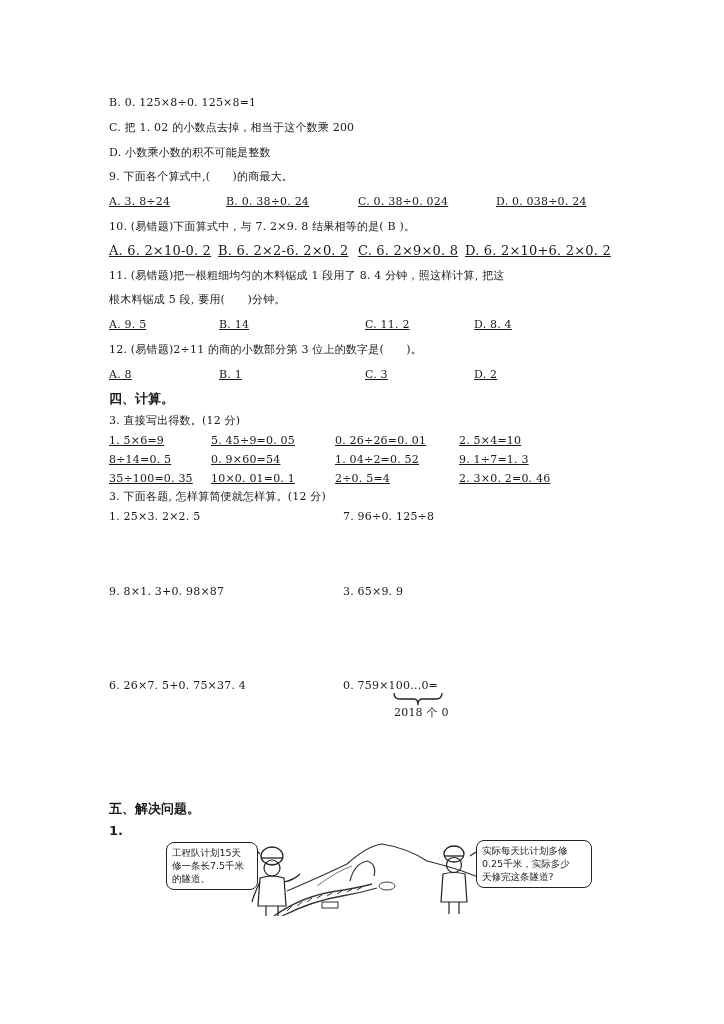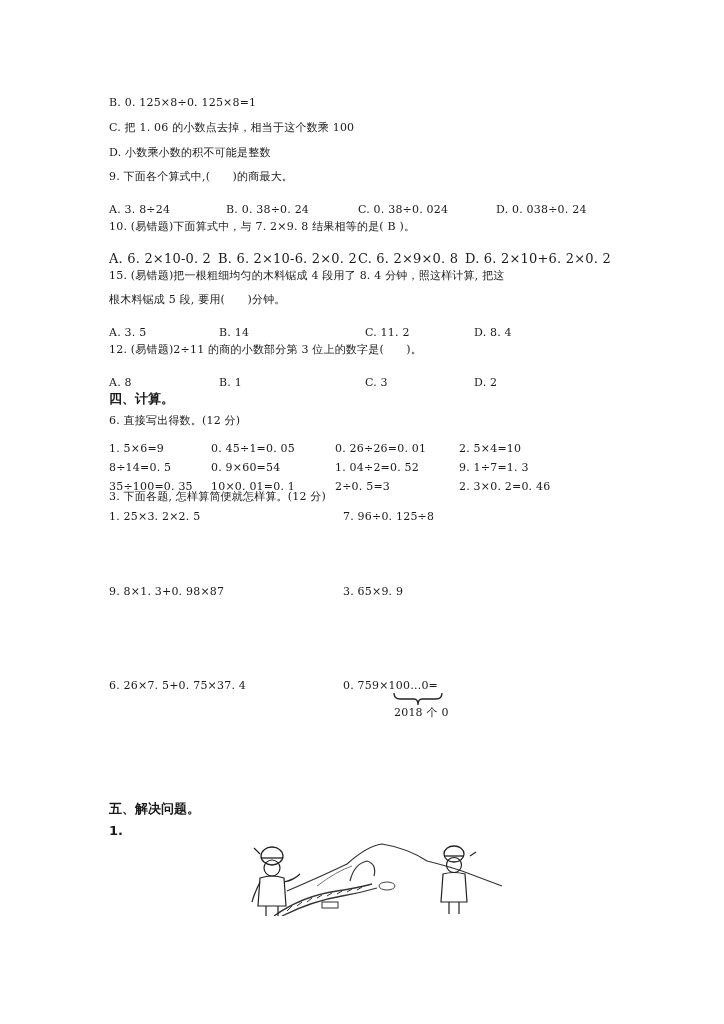--- a/index.html
+++ b/index.html
@@ -6,21 +6,21 @@
     body {
       width: 724px; height: 1024px; position: relative; overflow: hidden;
       font-family: "DejaVu Serif", "Liberation Serif", serif;
       color: #1a1a1a;
     }
     .line {
       position: absolute; left: 109px;
       font-size: 11px; line-height: 16px; white-space: nowrap;
       letter-spacing: 0.2px;
     }
-    .opt { position: absolute; top: 8px; white-space: nowrap; }
+    .opt { position: absolute; top: 0; white-space: nowrap; text-decoration: underline; }
     .heading {
       position: absolute; left: 109px;
       font-family: "DejaVu Sans", "Liberation Sans", sans-serif;
       font-weight: bold; font-size: 13px; line-height: 16px;
     }
     .brace {
       position: absolute; left: 392px; top: 692px; width: 52px; height: 14px;
     }
     .illustration {
       position: absolute; left: 162px; top: 836px; width: 432px; height: 80px;
@@ -29,75 +29,75 @@
       position: absolute; border: 1.3px solid #222; border-radius: 8px;
       background: #fff; font-family: "DejaVu Sans", "Liberation Sans", sans-serif;
       font-size: 9.5px; line-height: 13px; padding: 3px 5px; color: #222;
       white-space: pre-line;
     }
   </style>
 </head>
 <body>
 
 <div class="line" style="top:95px">B. 0. 125×8÷0. 125×8=1</div>
-<div class="line" style="top:120px">C. 把 1. 06 的小数点去掉，相当于这个数乘 100</div>
+<div class="line" style="top:120px">C. 把 1. 02 的小数点去掉，相当于这个数乘 200</div>
 <div class="line" style="top:145px">D. 小数乘小数的积不可能是整数</div>
 
 <div class="line" style="top:169px">9. 下面各个算式中,(　　)的商最大。</div>
 <div class="line" style="top:194px; width:520px; height:16px">
   <span class="opt" style="left:0">A. 3. 8÷24</span>
   <span class="opt" style="left:117px">B. 0. 38÷0. 24</span>
   <span class="opt" style="left:249px">C. 0. 38÷0. 024</span>
   <span class="opt" style="left:387px">D. 0. 038÷0. 24</span>
 </div>
 
 <div class="line" style="top:219px">10. (易错题)下面算式中，与 7. 2×9. 8 结果相等的是( B )。</div>
 <div class="line" style="top:243px; width:520px; height:16px; font-size:13px">
   <span class="opt" style="left:0">A. 6. 2×10-0. 2</span>
-  <span class="opt" style="left:109px">B. 6. 2×10-6. 2×0. 2</span>
+  <span class="opt" style="left:109px">B. 6. 2×2-6. 2×0. 2</span>
   <span class="opt" style="left:249px">C. 6. 2×9×0. 8</span>
   <span class="opt" style="left:356px">D. 6. 2×10+6. 2×0. 2</span>
 </div>
 
-<div class="line" style="top:268px">15. (易错题)把一根粗细均匀的木料锯成 4 段用了 8. 4 分钟，照这样计算, 把这</div>
+<div class="line" style="top:268px">11. (易错题)把一根粗细均匀的木料锯成 1 段用了 8. 4 分钟，照这样计算, 把这</div>
 <div class="line" style="top:292px">根木料锯成 5 段, 要用(　　)分钟。</div>
 <div class="line" style="top:317px; width:520px; height:16px">
-  <span class="opt" style="left:0">A. 3. 5</span>
+  <span class="opt" style="left:0">A. 9. 5</span>
   <span class="opt" style="left:110px">B. 14</span>
   <span class="opt" style="left:256px">C. 11. 2</span>
   <span class="opt" style="left:365px">D. 8. 4</span>
 </div>
 
 <div class="line" style="top:342px">12. (易错题)2÷11 的商的小数部分第 3 位上的数字是(　　)。</div>
 <div class="line" style="top:367px; width:520px; height:16px">
   <span class="opt" style="left:0">A. 8</span>
   <span class="opt" style="left:110px">B. 1</span>
   <span class="opt" style="left:256px">C. 3</span>
   <span class="opt" style="left:365px">D. 2</span>
 </div>
 
 <div class="heading" style="top:391px">四、计算。</div>
-<div class="line" style="top:413px">6. 直接写出得数。(12 分)</div>
+<div class="line" style="top:413px">3. 直接写出得数。(12 分)</div>
 
 <div class="line" style="top:433px; width:520px; height:16px">
   <span class="opt" style="left:0">1. 5×6=9</span>
-  <span class="opt" style="left:102px">0. 45÷1=0. 05</span>
+  <span class="opt" style="left:102px">5. 45÷9=0. 05</span>
   <span class="opt" style="left:226px">0. 26÷26=0. 01</span>
   <span class="opt" style="left:350px">2. 5×4=10</span>
 </div>
 <div class="line" style="top:452px; width:520px; height:16px">
   <span class="opt" style="left:0">8÷14=0. 5</span>
   <span class="opt" style="left:102px">0. 9×60=54</span>
   <span class="opt" style="left:226px">1. 04÷2=0. 52</span>
   <span class="opt" style="left:350px">9. 1÷7=1. 3</span>
 </div>
 <div class="line" style="top:471px; width:520px; height:16px">
   <span class="opt" style="left:0">35÷100=0. 35</span>
   <span class="opt" style="left:102px">10×0. 01=0. 1</span>
-  <span class="opt" style="left:226px">2÷0. 5=3</span>
+  <span class="opt" style="left:226px">2÷0. 5=4</span>
   <span class="opt" style="left:350px">2. 3×0. 2=0. 46</span>
 </div>
 
 <div class="line" style="top:489px">3. 下面各题, 怎样算简便就怎样算。(12 分)</div>
 
 <div class="line" style="top:509px">1. 25×3. 2×2. 5</div>
 <div class="line" style="top:509px; left:343px">7. 96÷0. 125÷8</div>
 <div class="line" style="top:584px">9. 8×1. 3+0. 98×87</div>
 <div class="line" style="top:584px; left:343px">3. 65×9. 9</div>
 <div class="line" style="top:678px">6. 26×7. 5+0. 75×37. 4</div>
@@ -146,13 +146,19 @@
     <ellipse cx="292" cy="18" rx="10" ry="8" fill="none" stroke="#222" stroke-width="1.3"></ellipse>
     <path d="M282 20 L302 20" stroke="#222" stroke-width="1.3"></path>
     <circle cx="292" cy="29" r="7.5" fill="none" stroke="#222" stroke-width="1.2"></circle>
     <path d="M281 38 Q292 35 303 38 L305 66 L279 66 Z" fill="none" stroke="#222" stroke-width="1.2"></path>
     <line x1="287" y1="66" x2="287" y2="78" stroke="#222" stroke-width="1.2"></line>
     <line x1="297" y1="66" x2="297" y2="78" stroke="#222" stroke-width="1.2"></line>
 
     <path d="M92 12 L98 18" stroke="#222" stroke-width="1.2"></path>
     <path d="M308 20 L314 16" stroke="#222" stroke-width="1.2"></path>
   </svg>
+  <div class="bubble" style="left:4px; top:6px; width:80px; height:40px;">工程队计划15天
+修一条长7.5千米
+的隧道。</div>
+  <div class="bubble" style="left:314px; top:4px; width:104px; height:40px;">实际每天比计划多修
+0.25千米，实际多少
+天修完这条隧道?</div>
 </div>
 
 </body></html>

